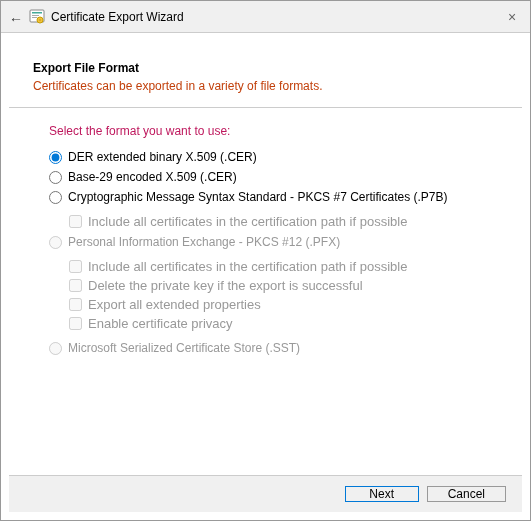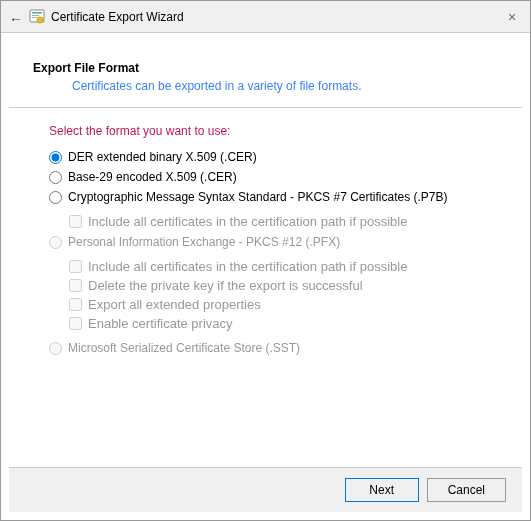--- a/index.html
+++ b/index.html
@@ -72,22 +72,21 @@
       color: #333;
       cursor: pointer;
     }
     .section-title {
       font-weight: bold;
       font-size: 12px;
       margin-bottom: 4px;
     }
     .section-desc {
       font-size: 12px;
-      color: #3b82f6;
-      margin-left: 39px;
+      color: #c2410c;
     }
     .main-section {
       flex: 1;
       padding: 16px 40px 16px 40px;
       overflow-y: auto;
     }
     .select-label {
       font-size: 12px;
       margin-bottom: 12px;
       color: #be185d;
@@ -145,21 +144,21 @@
       gap: 8px;
       background: #f0f0f0;
     }
     .btn {
       padding: 5px 20px;
       font-size: 12px;
       border: 1px solid #999;
       background: #f0f0f0;
       cursor: pointer;
       min-width: 74px;
-      height: 24px;
+      height: 16px;
       display: flex;
       align-items: center;
       justify-content: center;
       text-align: center;
     }
     .btn-next {
       background: #f0f0f0;
       border: 1px solid #0078d7;
     }
   </style>

